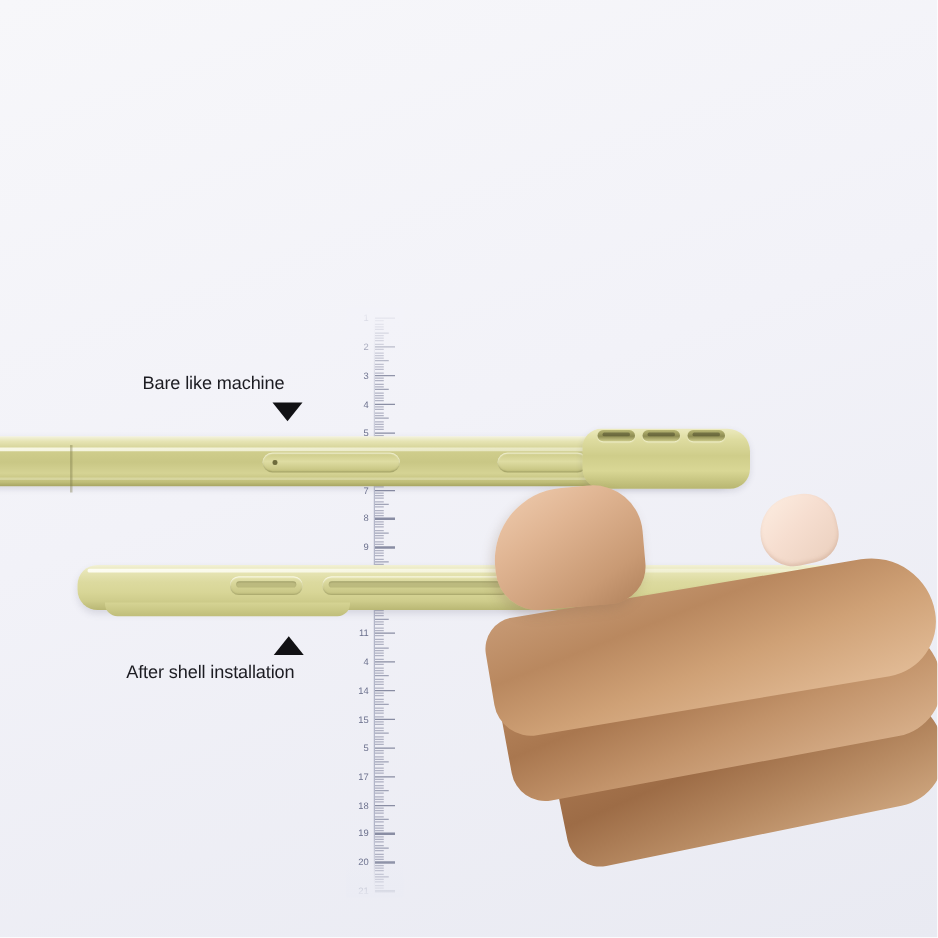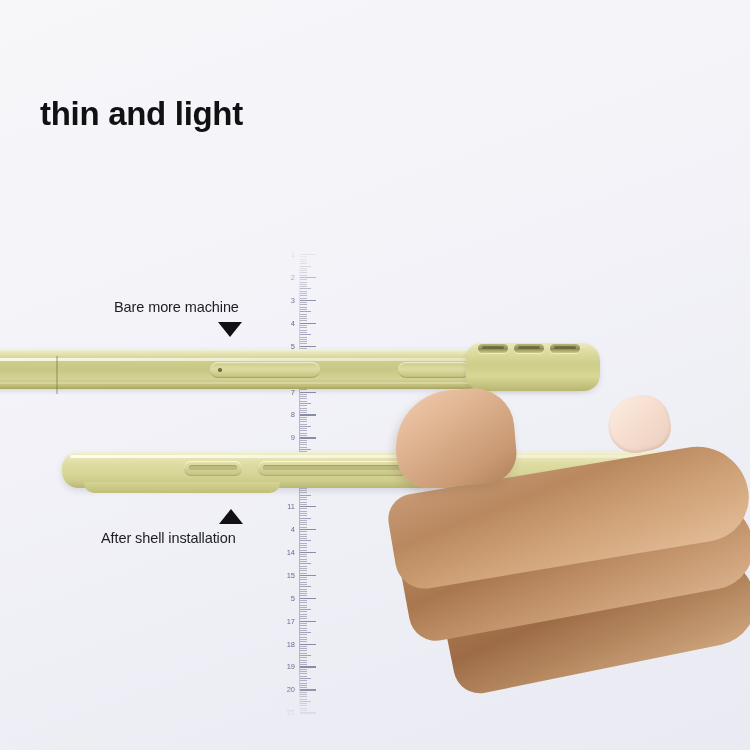--- a/index.html
+++ b/index.html
@@ -300,21 +300,20 @@
     background: radial-gradient(ellipse at center, rgba(90,70,60,.22), rgba(90,70,60,0) 70%);
     transform: rotate(-10deg);
   }
 </style>
 </head>
 <body>
 
 <div id="stage">
 
   <div id="headline">
-    <div class="head-line">thin and light</div>
   </div>
 
   <div id="ruler">
     <div class="rline"></div>
     <div id="ruler-ticks">
         <div class="tick cm" style="top: 8px;"></div>
         <div class="tnum" style="top: 4px;">1</div>
         <div class="tick mm" style="top: 10.3px;"></div>
         <div class="tick mm" style="top: 12.6px;"></div>
         <div class="tick mm" style="top: 14.9px;"></div>
@@ -574,19 +573,19 @@
 
   <div id="hand-shadow"></div>
   <div id="hand">
     <div class="finger" id="finger-bot"></div>
     <div class="finger" id="finger-mid"></div>
     <div class="finger" id="finger-top"></div>
     <div id="thumb"></div>
     <div id="thumbnail"></div>
   </div>
 
-  <div class="anno-label" id="label-bare">Bare more machine</div>
+  <div class="anno-label" id="label-bare">Bare like machine</div>
   <div class="arrow" id="arrow-down"></div>
 
   <div class="arrow" id="arrow-up"></div>
   <div class="anno-label" id="label-case">After shell installation</div>
 
 </div>
 
 </body></html>

